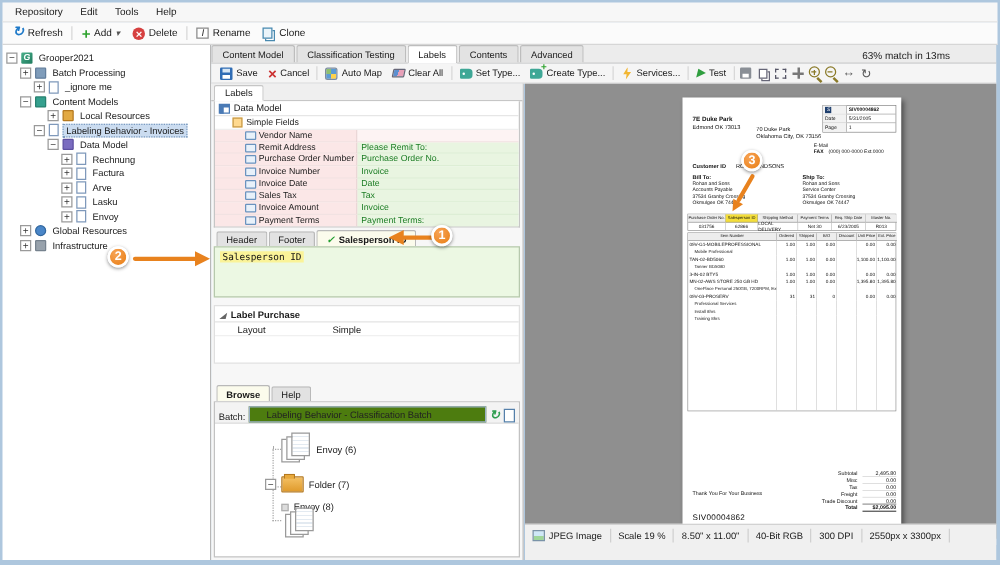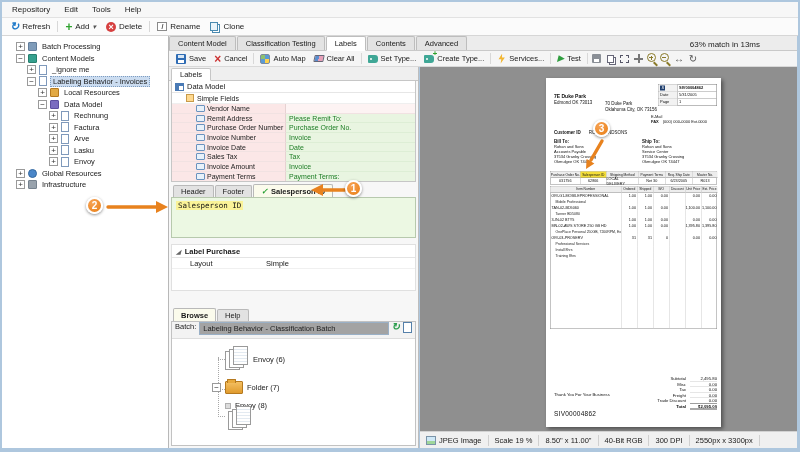--- a/index.html
+++ b/index.html
@@ -103,42 +103,42 @@
 
 #opts{position:absolute;top:177px;left:2px;right:2px;height:47px;background:#fff;border:1px solid #e0e0e0}
 .opt-header{display:flex;align-items:center;gap:4px;height:13px;padding-left:4px;border-bottom:1px solid #e4e4e4;font-weight:bold;font-size:7.5px}
 .oa::before{content:"◢";font-size:6px;color:#666}
 .opt-row{display:flex;height:11px;font-size:7.5px;border-bottom:1px solid #f0f0f0;align-items:flex-end}
 .opt-name{width:90px;padding-left:18px;color:#222}
 .opt-val{flex:1;padding-left:4px}
 
 #btabs{position:absolute;top:241px;left:2px;right:2px;height:13px;display:flex;align-items:flex-end;gap:1px;padding-left:2px}
 #browse{position:absolute;top:254px;left:2px;right:2px;bottom:2px;background:#fff;border:1px solid #c2c2c2}
-.batch-row{display:flex;align-items:flex-start;height:17px;background:#f3f3f3;border-bottom:1px solid #ddd;padding:0 3px;gap:3px;font-size:7.5px}
-.batch-box{flex:1;height:13px;background:#a3a3a3;border:1px solid #9ab0c6;display:flex;align-items:center;padding-left:3px;color:#222;overflow:hidden;white-space:nowrap}
+.batch-row{display:flex;align-items:flex-end;height:17px;background:#f3f3f3;border-bottom:1px solid #ddd;padding:0 3px;gap:3px;font-size:7.5px}
+.batch-box{flex:1;height:13px;background:#4d7c0f;border:1px solid #9ab0c6;display:flex;align-items:center;padding-left:13px;color:#222;overflow:hidden;white-space:nowrap}
 .bi-refresh::before{content:"↻";color:#2e9e4f;font-size:10px;font-weight:bold}
 .bi-doc{width:9px;height:11px;background:#fff;border:1px solid #5580aa}
 #btree{position:absolute;top:17px;left:0;right:0;bottom:0}
 .dot-v{position:absolute;border-left:1px dotted #a8a8a8}
 .dot-h{position:absolute;border-top:1px dotted #a8a8a8}
 .bitem{position:absolute;display:flex;align-items:center;gap:4px;font-size:7.5px}
 .stack{position:relative;width:24px;height:26px;flex:none}
 .stack i{position:absolute;background:#fff;border:1px solid #9a9a9a;width:15px;height:19px}
 .stack i:nth-child(1){left:0;top:5px}
 .stack i:nth-child(2){left:4px;top:3px}
 .stack i:nth-child(3){left:8px;top:0;background:repeating-linear-gradient(#fff 0 2px,#e3eaf1 2px 3px)}
 .thsel{background:#dcdcdc;border:1px solid #b0b0b0;padding:2px}
 .folder{width:18px;height:13px;background:linear-gradient(#f4c063,#e09b2d);border:1px solid #b5791f;border-radius:1px;position:relative;flex:none}
 .folder::before{content:"";position:absolute;top:-3px;left:1px;width:7px;height:3px;background:#e8a93c;border:1px solid #b5791f;border-bottom:none;border-radius:1px 1px 0 0}
 
 #viewer{position:absolute;left:420px;top:67px;right:3px;bottom:4px;background:#f0f0f0}
 #canvas{position:absolute;left:0;top:0;right:0;bottom:17px;background:#8f8f8f;overflow:hidden}
 #page{position:absolute;left:126px;top:11px;width:175px;height:349px;background:#fff;box-shadow:2px 2px 4px rgba(0,0,0,.45);overflow:hidden}
 #pgin{position:relative;width:350px;height:698px;transform:scale(.5);transform-origin:0 0;font-size:9px;color:#111;line-height:1.25}
-#vstatus{position:absolute;left:0;bottom:0;right:0;height:17px;background:#f0f0f0;border-top:1px solid #d2d2d2;display:flex;align-items:center;font-size:7.5px}
+#vstatus{position:absolute;left:0;bottom:12px;right:0;height:17px;background:#f0f0f0;border-top:1px solid #d2d2d2;display:flex;align-items:center;font-size:7.5px}
 .stseg{display:flex;align-items:center;gap:3px;padding:0 6px;height:11px;border-right:1px solid #d0d0d0}
 .st-img{width:10px;height:9px;border:1px solid #7a93a8;background:linear-gradient(180deg,#cfe8f7 55%,#9fd69a 55%)}
 
 .inv-box{position:absolute;right:8px;top:12px;width:118px;border:1px solid #777;font-size:8px}
 .inv-box .r{display:flex;border-bottom:1px solid #999;height:14px;align-items:center}
 .inv-box .r:last-child{border-bottom:none}
 .inv-box .lab{width:38px;padding-left:3px;border-right:1px solid #999;height:100%;display:flex;align-items:center;background:#f2f2f2}
 .inv-box .val{flex:1;padding-left:3px}
 .inv-logo{width:10px;height:10px;background:#1f3f6e;flex:none;position:relative}
 .inv-logo::before{content:"S";color:#fff;font-size:8px;position:absolute;left:3px;top:1px;line-height:8px}
@@ -198,44 +198,49 @@
         <i class="ic ic-rename"></i>
         <span>Rename</span>
       </span>
     <span class="tb">
         <i class="ic ic-clone"></i>
         <span>Clone</span>
       </span>
   </div>
 
   <div id="tree">
+    <div class="trow lvl0">
+        <span class="exp em"></span>
+        <i class="ni ni-root"></i>
+        <span class="tl">Grooper2021</span>
+      </div>
     <div class="trow lvl1">
         <span class="exp ep"></span>
         <i class="ni ni-batch"></i>
         <span class="tl">Batch Processing</span>
+      </div>
+    <div class="trow lvl2">
+        <span class="exp ep"></span>
+        <i class="ni ni-doc"></i>
+        <span class="tl">_ignore me</span>
       </div>
     <div class="trow lvl1">
         <span class="exp em"></span>
         <i class="ni ni-cm"></i>
         <span class="tl">Content Models</span>
       </div>
-    <div class="trow lvl2">
-        <span class="exp ep"></span>
-        <i class="ni ni-doc"></i>
-        <span class="tl">_ignore me</span>
+    <div class="trow lvl3">
+        <span class="exp ep"></span>
+        <i class="ni ni-folder"></i>
+        <span class="tl">Local Resources</span>
       </div>
     <div class="trow lvl2">
         <span class="exp em"></span>
         <i class="ni ni-doc"></i>
         <span class="tl sel">Labeling Behavior - Invoices</span>
-      </div>
-    <div class="trow lvl3">
-        <span class="exp ep"></span>
-        <i class="ni ni-folder"></i>
-        <span class="tl">Local Resources</span>
       </div>
     <div class="trow lvl3">
         <span class="exp em"></span>
         <i class="ni ni-dm"></i>
         <span class="tl">Data Model</span>
       </div>
     <div class="trow lvl4">
         <span class="exp ep"></span>
         <i class="ni ni-doc"></i>
         <span class="tl">Rechnung</span>

